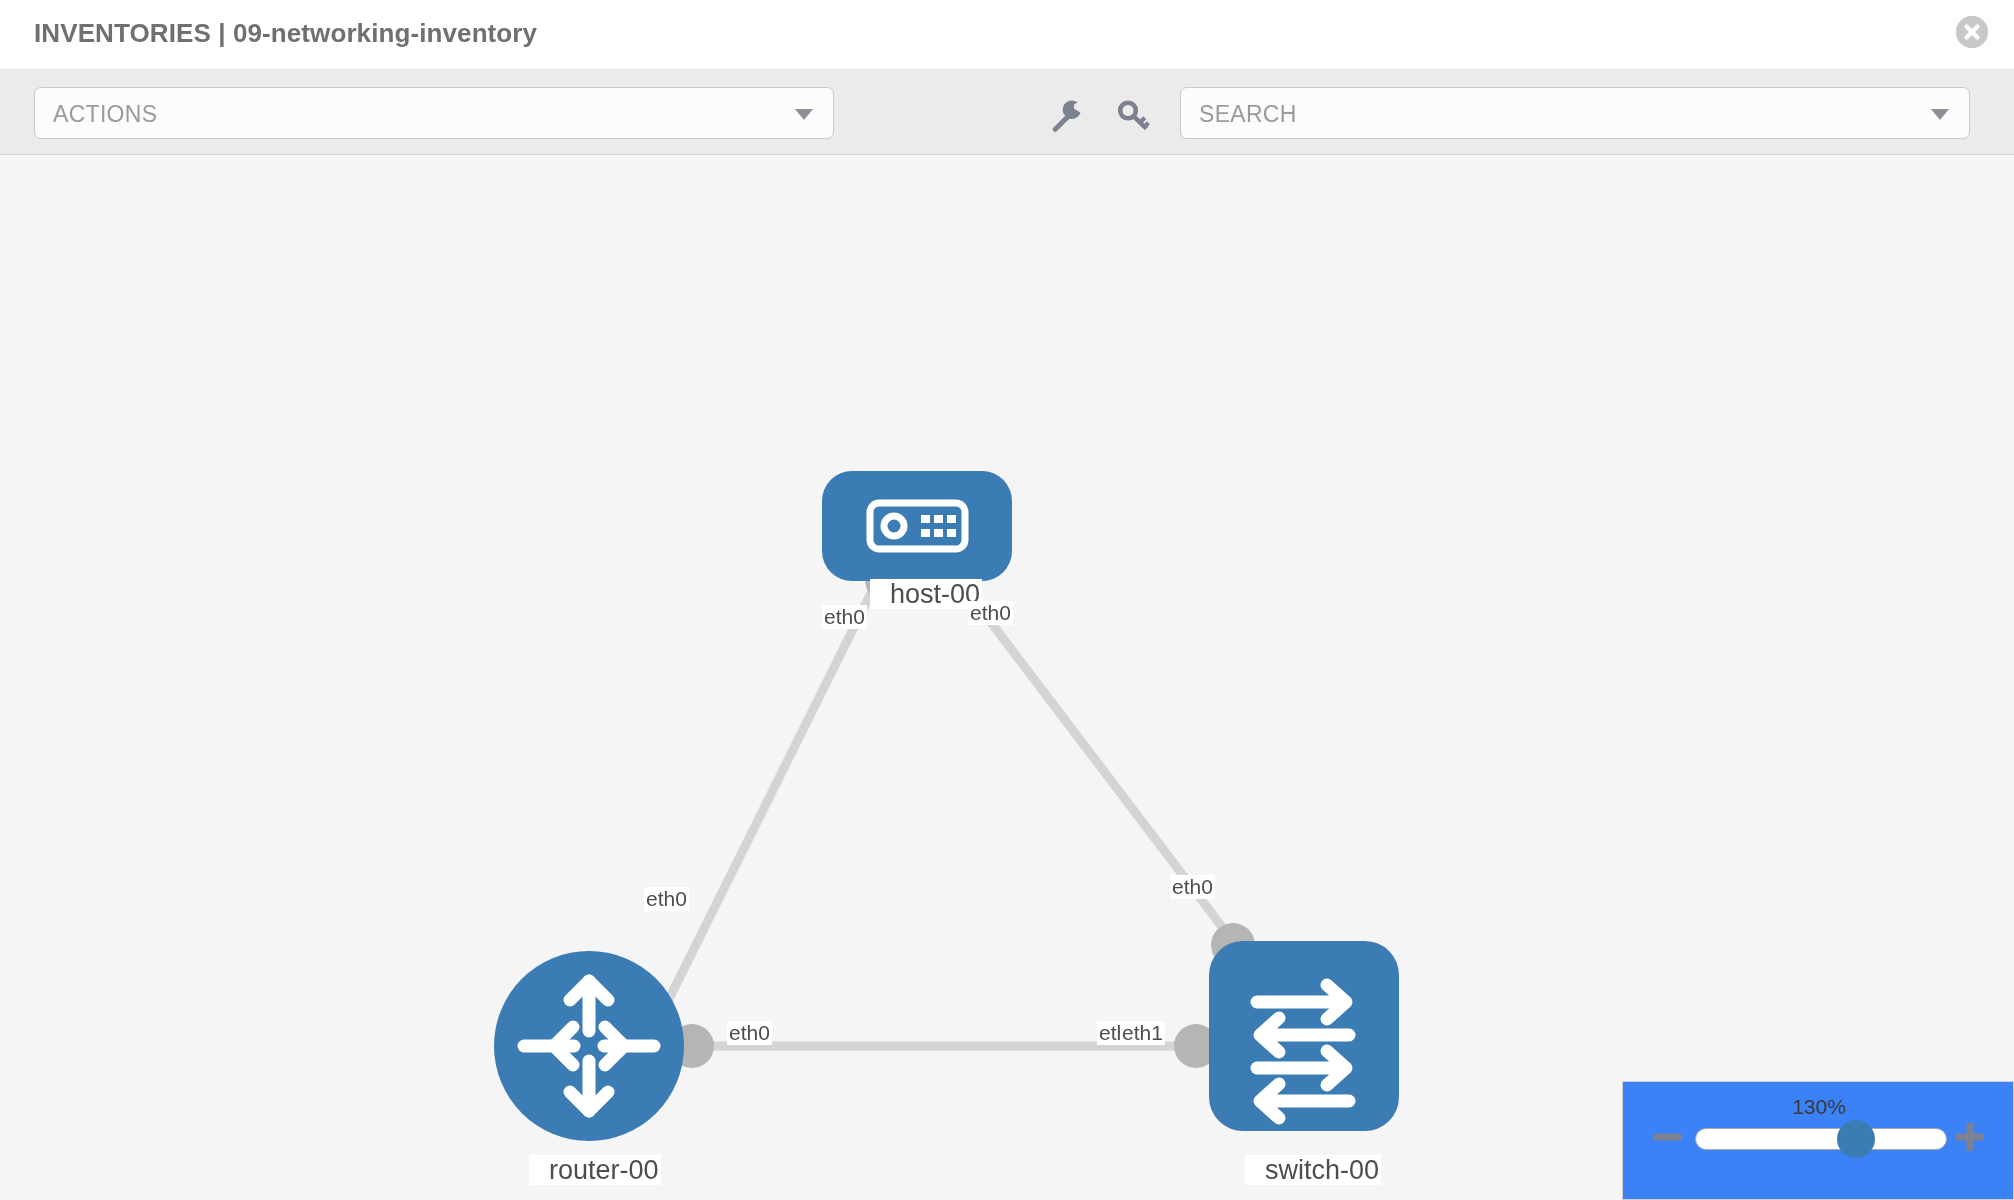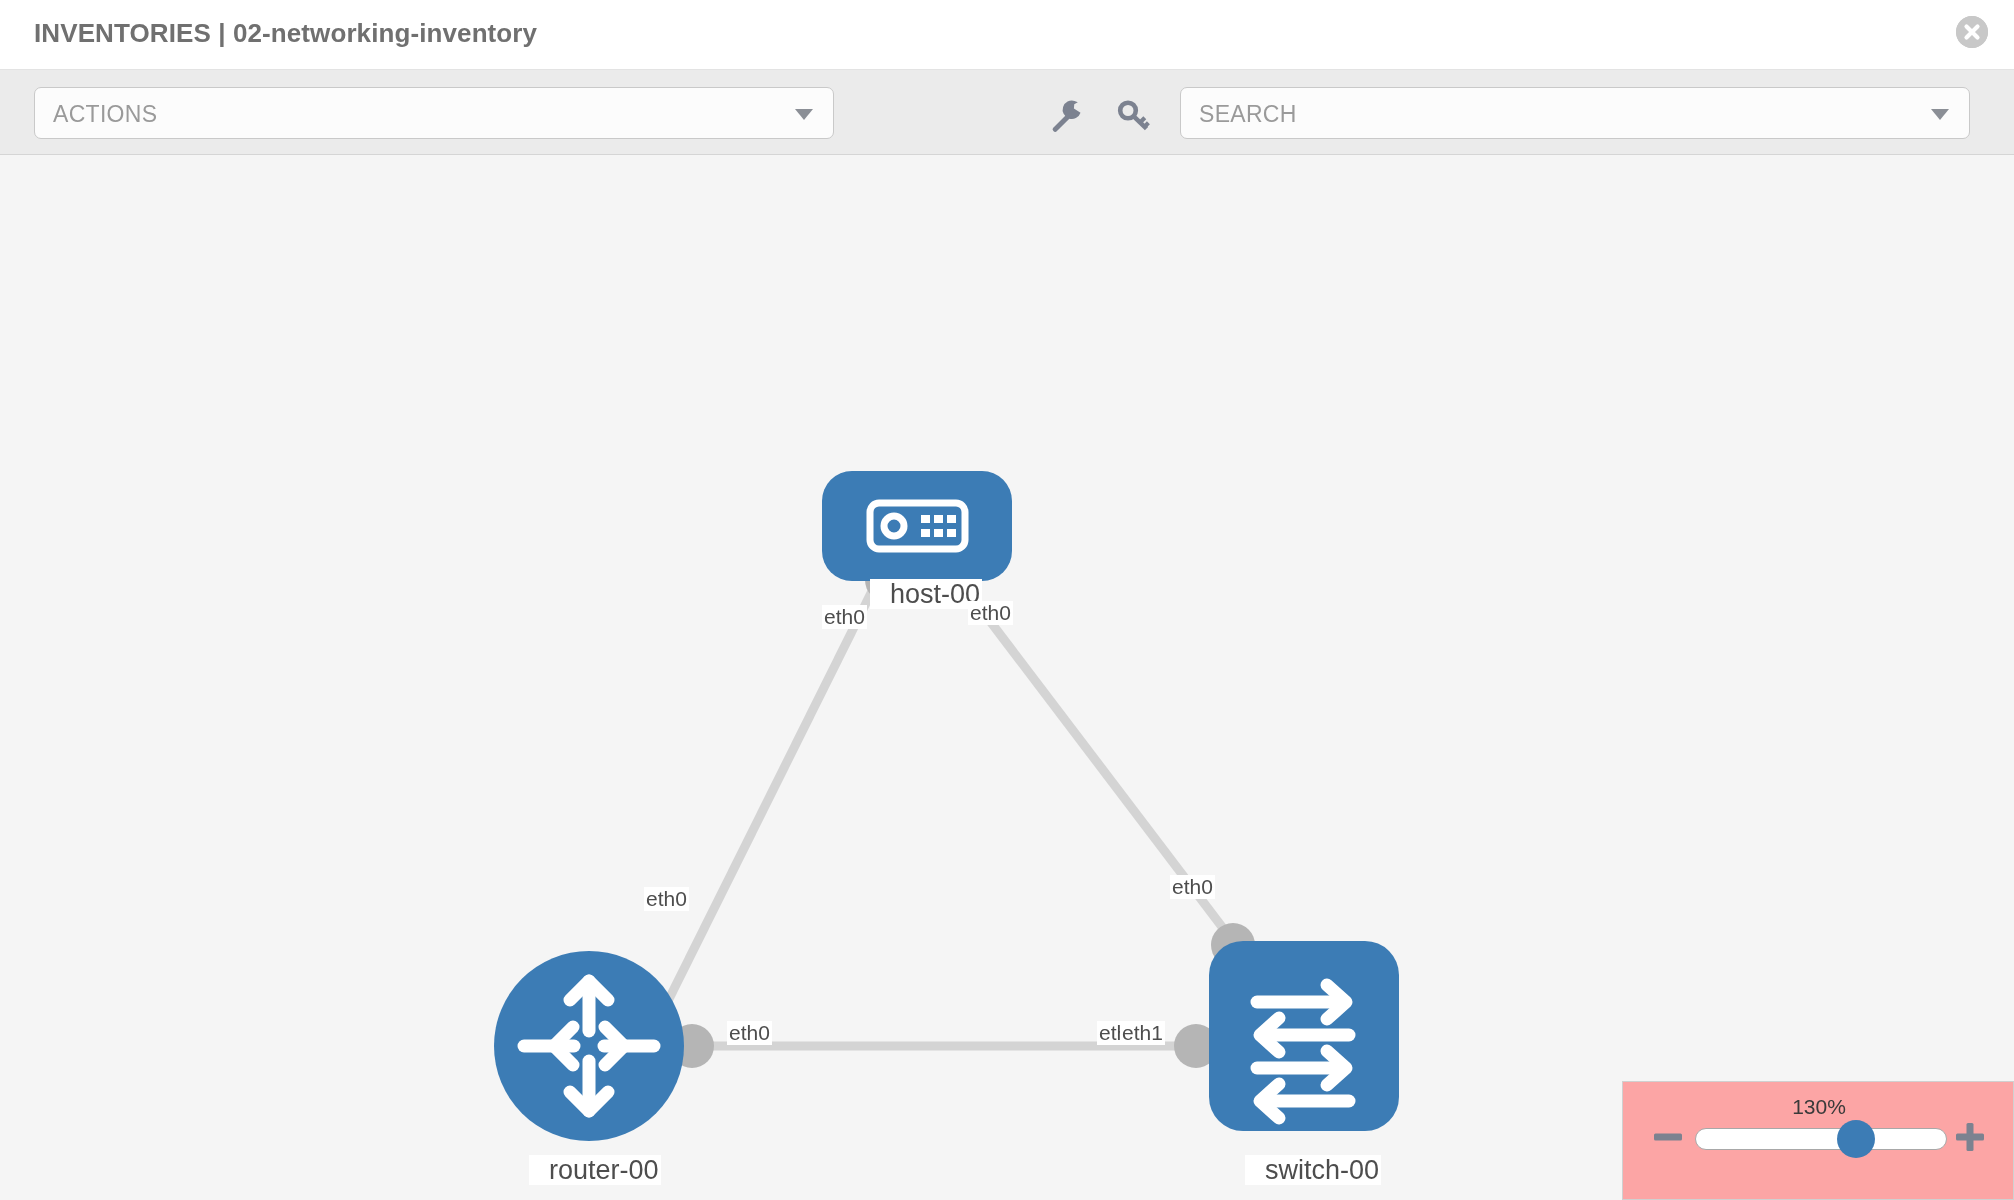--- a/index.html
+++ b/index.html
@@ -142,21 +142,21 @@
   .glabel.node-name { font-size: 27px; padding-left: 20px; }
   .glabel.iface     { font-size: 21px; }
 
   
   .zoom-panel {
     position: absolute;
     left: 1622px;
     top: 1081px;
     width: 392px;
     height: 119px;
-    background: #fca5a5;
+    background: #3b82f6;
     border: 1px solid #d0d0d0;
     box-sizing: border-box;
   }
   .zoom-pct {
     position: absolute;
     top: 13px;
     left: 0;
     width: 392px;
     text-align: center;
     font-size: 21px;
@@ -193,21 +193,21 @@
     background: #3c7cb5;
     cursor: grab;
   }
 </style>
 </head>
 <body>
 
 <div id="app">
 
   <div class="header">
-    <div class="header-title">INVENTORIES | 02-networking-inventory</div>
+    <div class="header-title">INVENTORIES | 09-networking-inventory</div>
     <div class="close-btn">
       <svg width="32" height="32" viewBox="0 0 32 32" aria-hidden="true">
         <circle cx="16" cy="16" r="16" fill="#c8c8c8"></circle>
         <path d="M10.5 10.5 L21.5 21.5 M21.5 10.5 L10.5 21.5" stroke="#ffffff" stroke-width="4.2" stroke-linecap="round"></path>
       </svg>
     </div>
   </div>
 
   <div class="toolbar">
 

